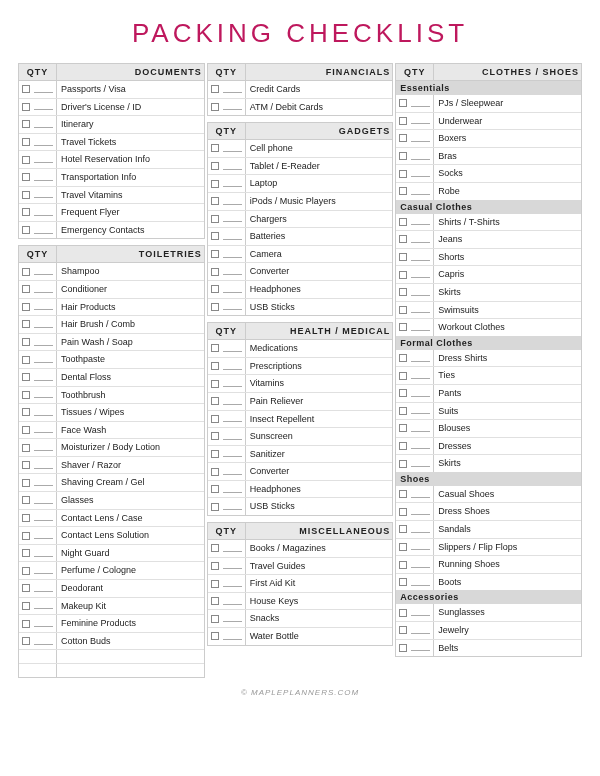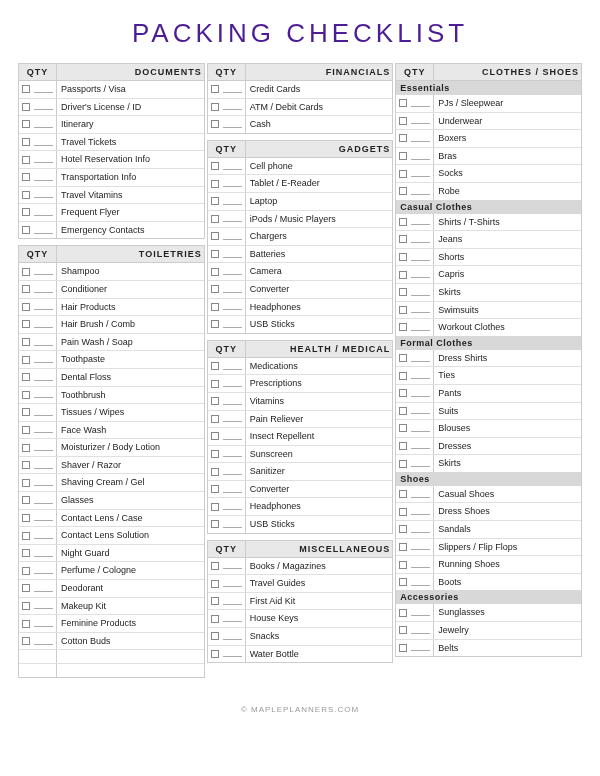--- a/index.html
+++ b/index.html
@@ -12,21 +12,21 @@
       min-height: 776px;
       padding: 18px 18px 20px 18px;
     }
     h1 {
       text-align: center;
       font-size: 26px;
       font-weight: 400;
       letter-spacing: 4px;
       text-transform: uppercase;
       margin-bottom: 14px;
-      color: #4c1d95;
+      color: #be185d;
     }
     .grid {
       display: grid;
       grid-template-columns: 1fr 1fr 1fr;
       gap: 2px;
     }
     .section {
       border: 1px solid #ccc;
     }
     .section-header {
@@ -100,22 +100,23 @@
       border-top: 1px solid #e0e0e0;
       height: 14px;
     }
     .blank-row .item-qty {
       border-right: 1px solid #ccc;
     }
     .footer {
       text-align: center;
       font-size: 8px;
       color: #999;
-      margin-top: 27px;
+      margin-top: 10px;
       letter-spacing: 1px;
+      font-style: italic;
     }
   </style>
 </head>
 <body>
 
 <h1>PACKING CHECKLIST</h1>
 
 <div class="grid">
 
   <div>
@@ -379,27 +380,20 @@
             </div>
             <div class="item-label">Credit Cards</div>
           </div>
         <div class="item-row">
             <div class="item-qty">
               <span class="checkbox"></span>
               <span class="qty-line"></span>
             </div>
             <div class="item-label">ATM / Debit Cards</div>
           </div>
-        <div class="item-row">
-            <div class="item-qty">
-              <span class="checkbox"></span>
-              <span class="qty-line"></span>
-            </div>
-            <div class="item-label">Cash</div>
-          </div>
       </div>
     </div>
 
     <div class="section" style="margin-top:6px;">
       <div class="section-header">
         <div class="qty-label">QTY</div>
         <div class="section-title">GADGETS</div>
       </div>
       <div>
         <div class="item-row">

